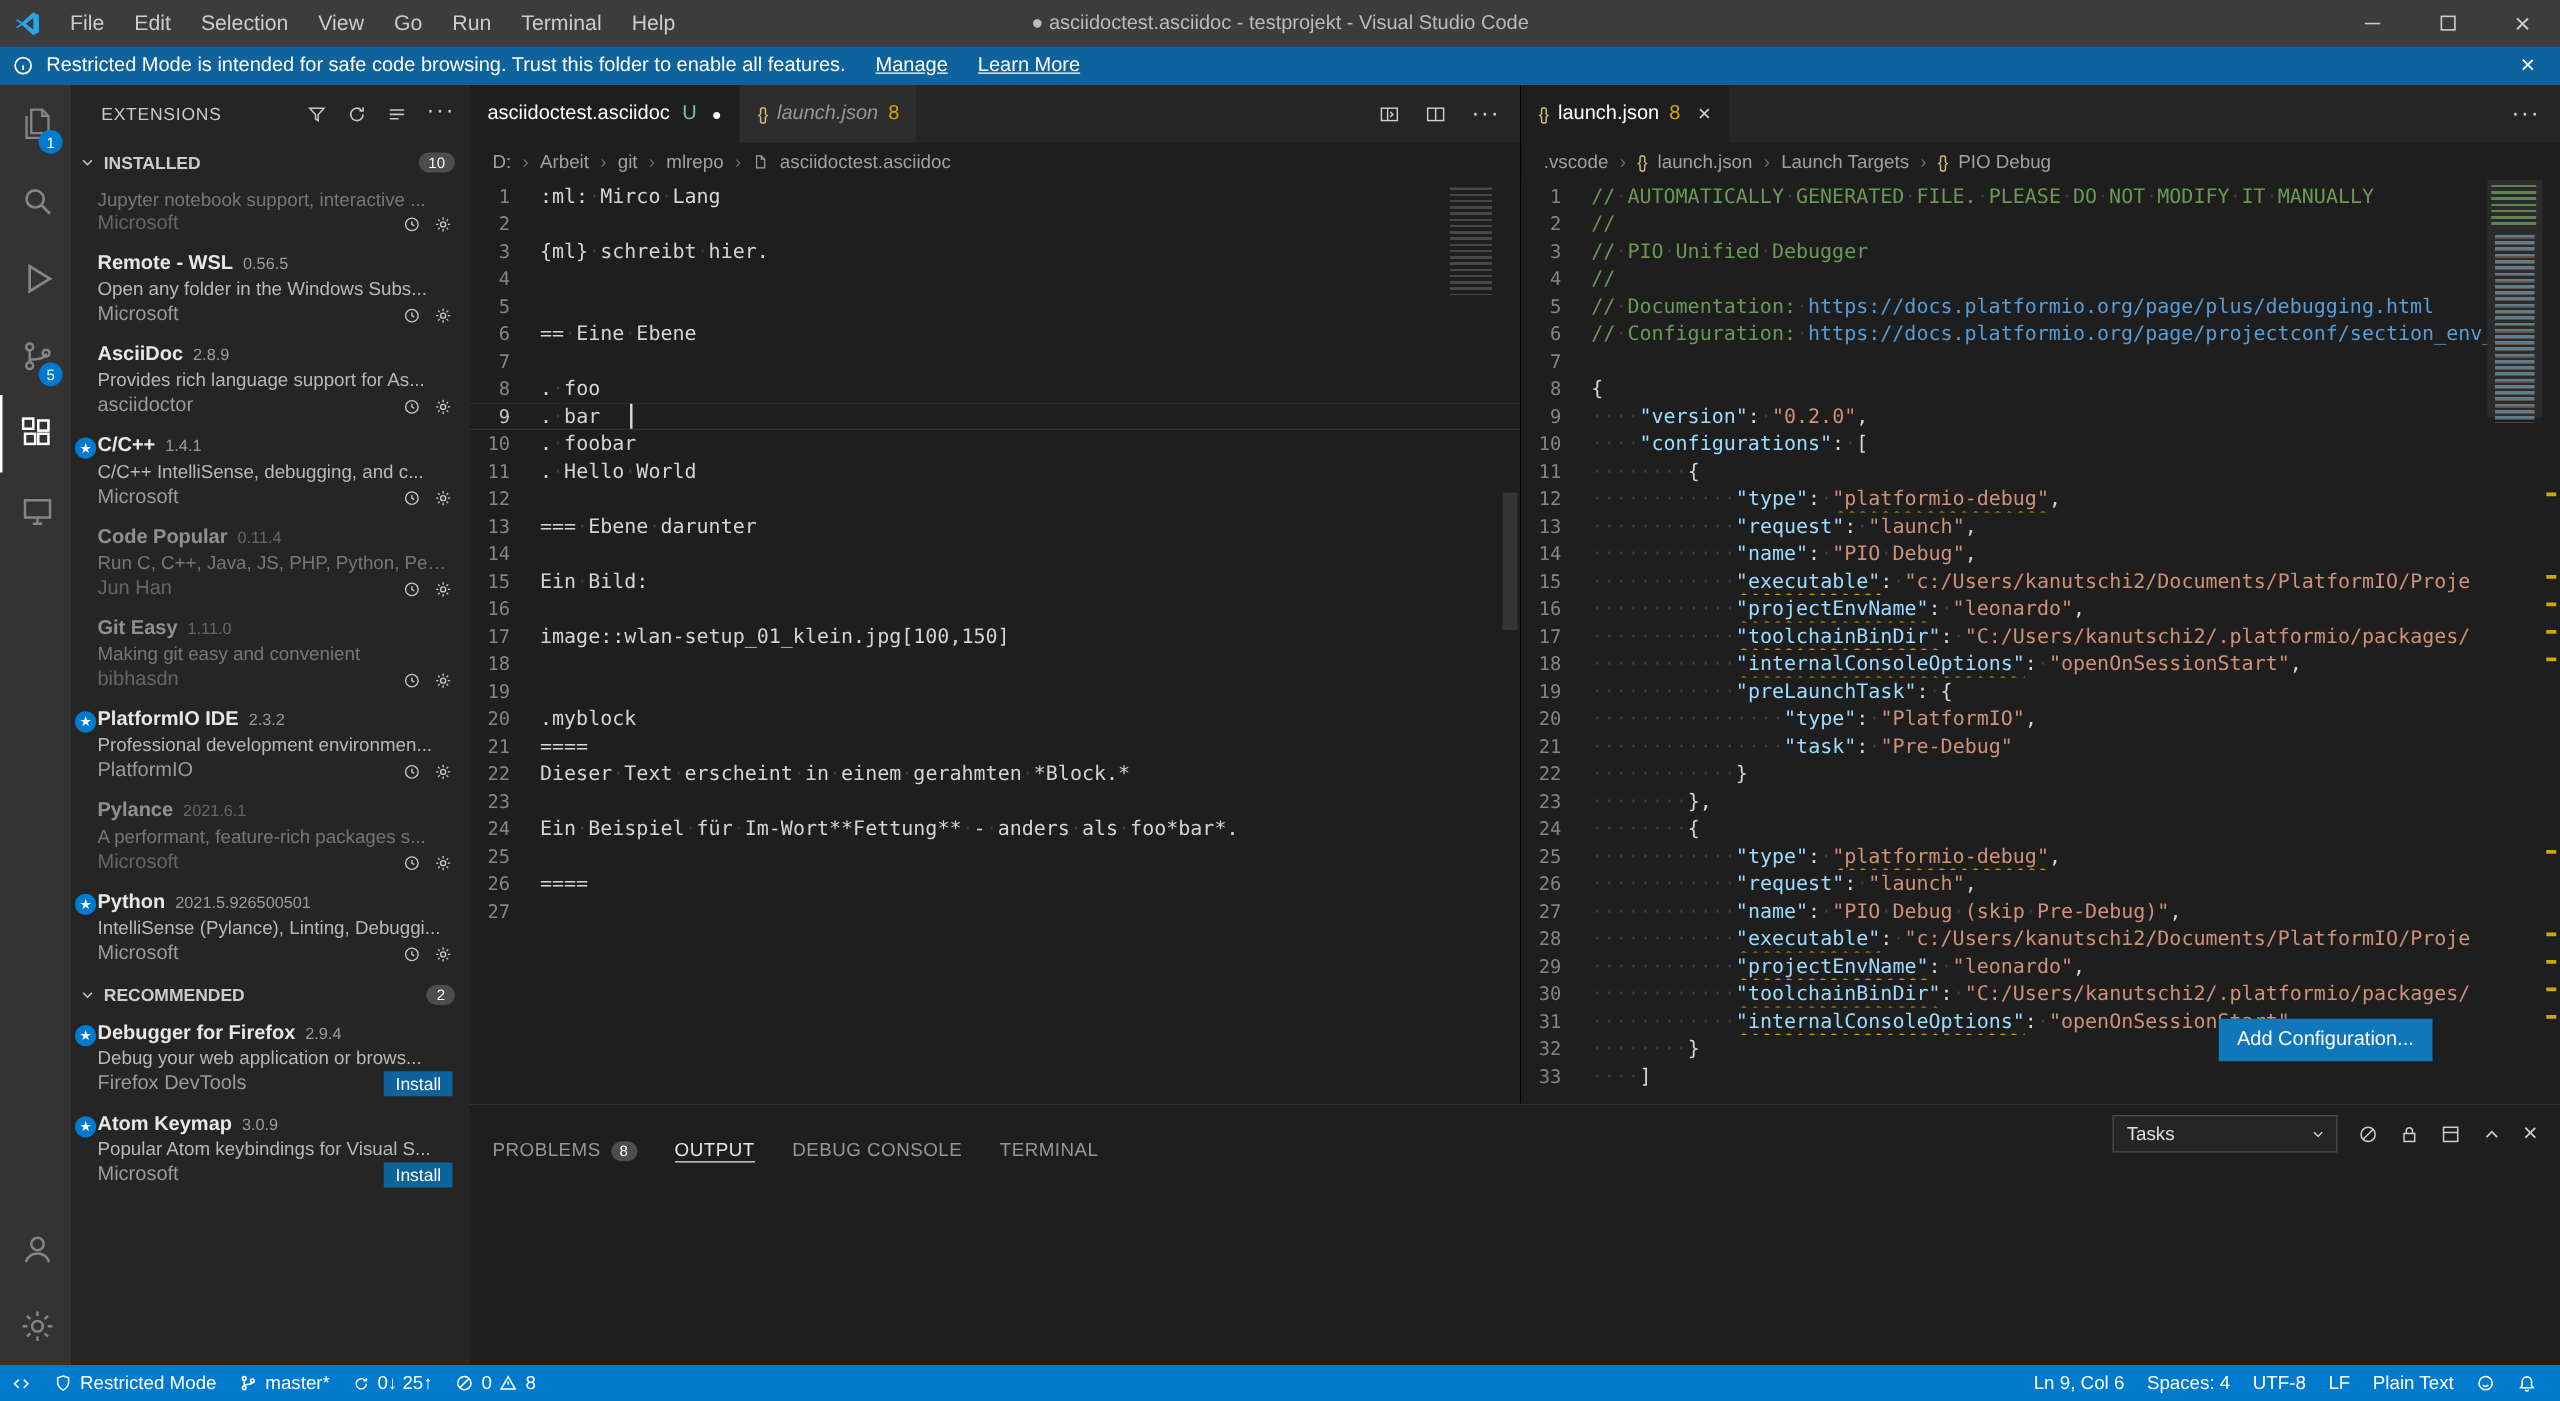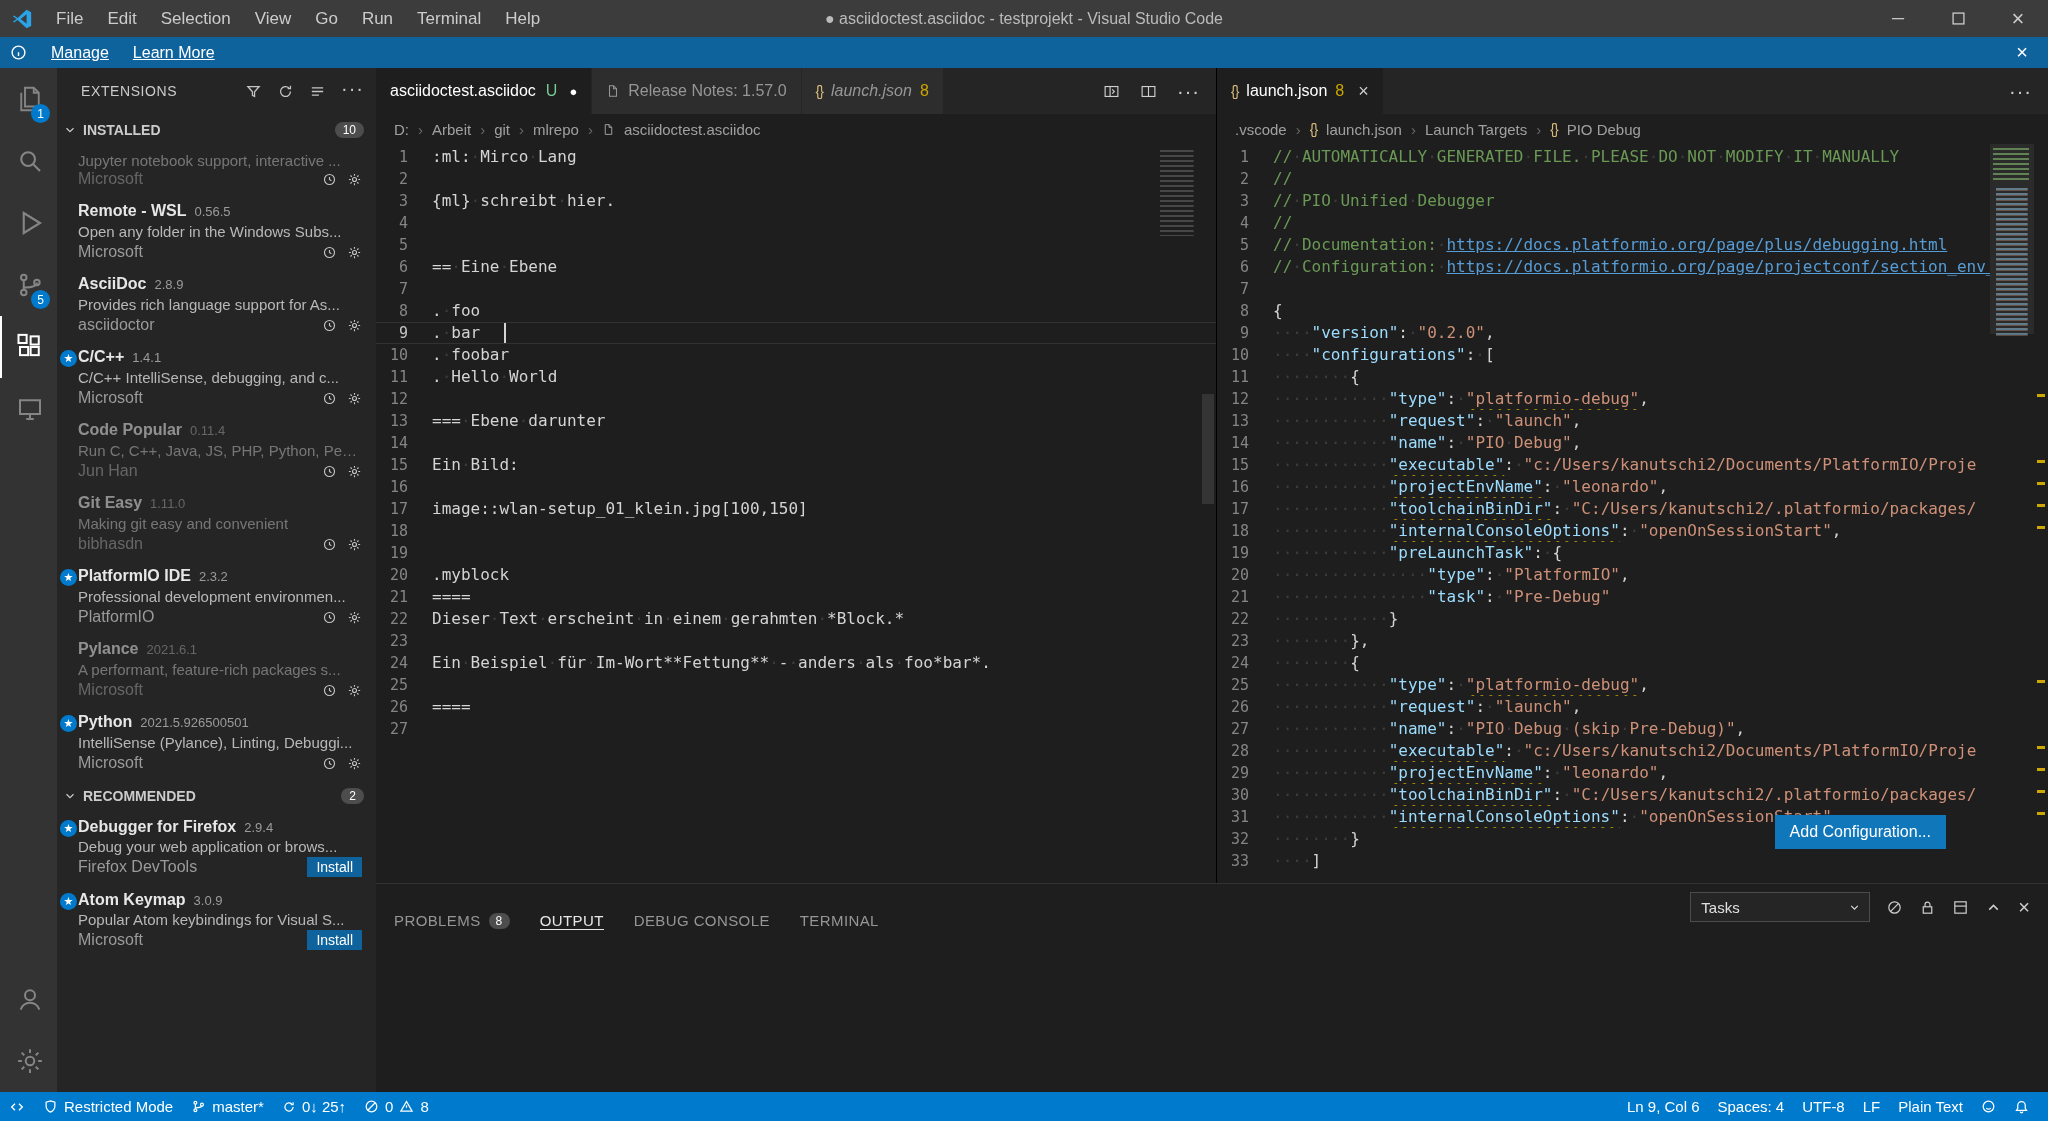--- a/index.html
+++ b/index.html
@@ -86,21 +86,21 @@
   .code-wrap{flex:1;position:relative;overflow:hidden;background:#1e1e1e}
   .code{position:absolute;top:2px;left:0;right:0;font-family:"DejaVu Sans Mono",monospace;font-size:16px;line-height:22px;white-space:pre}
   .cl{display:flex;height:22px}
   .cl.cur{box-shadow:inset 0 1px 0 #323232,inset 0 -1px 0 #323232}
   .ln{width:56px;flex:none;text-align:right;padding-right:24px;color:#858585;font-size:15px}
   .cl.cur .ln{color:#c6c6c6}
   .lc{flex:1;min-width:0;overflow:hidden}
   .ws{color:#3d3d41}
   .pln{color:#d4d4d4}
   .cm{color:#6a9955}
-  .lnk{color:#569cd6;text-decoration:underline}
+  .lnk{color:#569cd6;}
   .key{color:#9cdcfe}
   .str{color:#ce9178}
   .sq{text-decoration-line:underline;text-decoration-style:wavy;text-decoration-color:#b89500;text-underline-offset:4px}
 
   .cursor{position:absolute;width:2px;height:20px;background:#d4d4d4;top:179px;left:calc(80px + 5ch);font-family:"DejaVu Sans Mono",monospace;font-size:16px}
 
   .minimap-left{position:absolute;top:6px;right:16px;width:42px;height:86px;opacity:.9;
      background:repeating-linear-gradient(180deg,#4c4c4c 0 2px,transparent 2px 5px);background-size:80% 100%;background-repeat:no-repeat;background-position:2px 0}
   .scroll-thumb{position:absolute;right:2px;top:250px;width:12px;height:110px;background:rgba(121,121,121,.25)}
 
@@ -166,20 +166,21 @@
     </div>
   </div>
 
   <div class="banner">
     <span class="icon">
       <svg width="17" height="17" viewBox="0 0 24 24" fill="none" stroke="currentColor" stroke-width="2">
           <circle cx="12" cy="12" r="9"></circle>
           <path d="M12 8h.01M12 11.5V17"></path>
         </svg>
     </span>
+    <span>Restricted Mode is intended for safe code browsing. Trust this folder to enable all features.</span>
     <a>Manage</a>
     <a>Learn More</a>
     <span class="spacer"></span>
     <span class="close">×</span>
   </div>
 
   <div class="main">
 
     <div class="activitybar">
       <div class="ab-item">
@@ -543,29 +544,20 @@
 
     <div class="editor-region">
       <div class="groups">
 
         <div class="group left">
           <div class="tabsbar">
             <div class="tab active">
               <span class="tab-label">asciidoctest.asciidoc</span>
               <span class="git-deco">U</span>
               <span class="dirty">●</span>
-            </div>
-            <div class="tab">
-              <span class="icon">
-                <svg width="14" height="14" viewBox="0 0 24 24" fill="none" stroke="currentColor" stroke-width="1.8">
-                    <path d="M13 3H6v18h12V8z"></path>
-                    <path d="M13 3v5h5"></path>
-                  </svg>
-              </span>
-              <span class="tab-label">Release Notes: 1.57.0</span>
             </div>
             <div class="tab preview">
               <span class="sym-icon">{}</span>
               <span class="tab-label">launch.json</span>
               <span class="prob-badge">8</span>
             </div>
             <div class="tab-actions">
               <span class="icon">
                 <svg width="17" height="17" viewBox="0 0 24 24" fill="none" stroke="currentColor" stroke-width="1.6">
                     <rect x="3" y="5" width="18" height="14"></rect>

